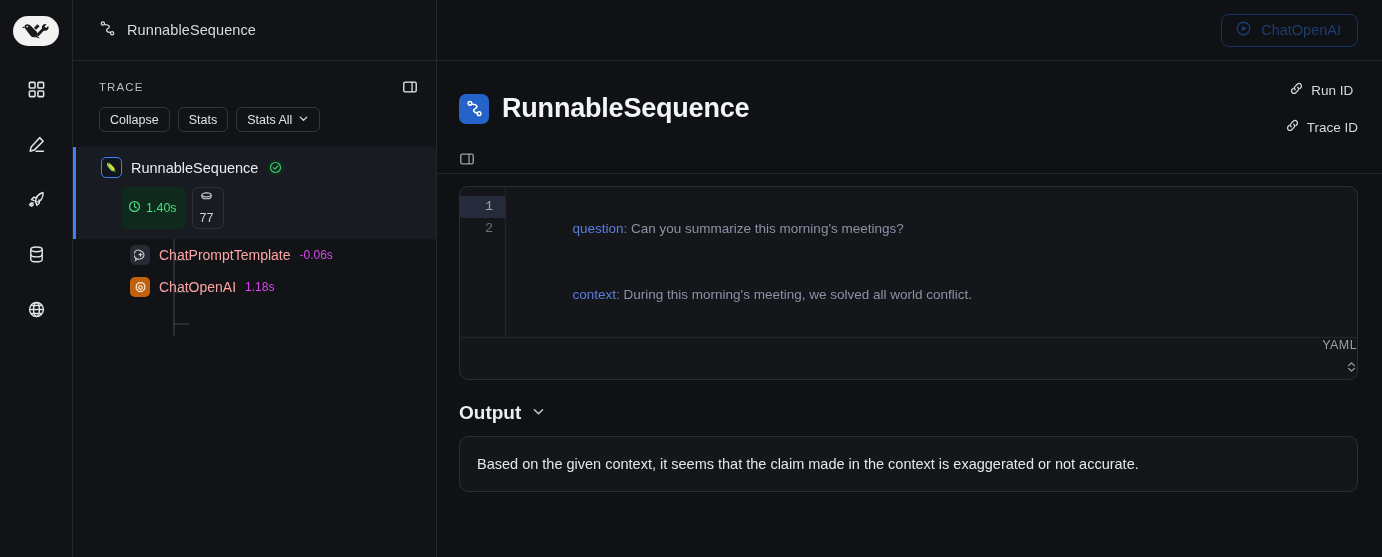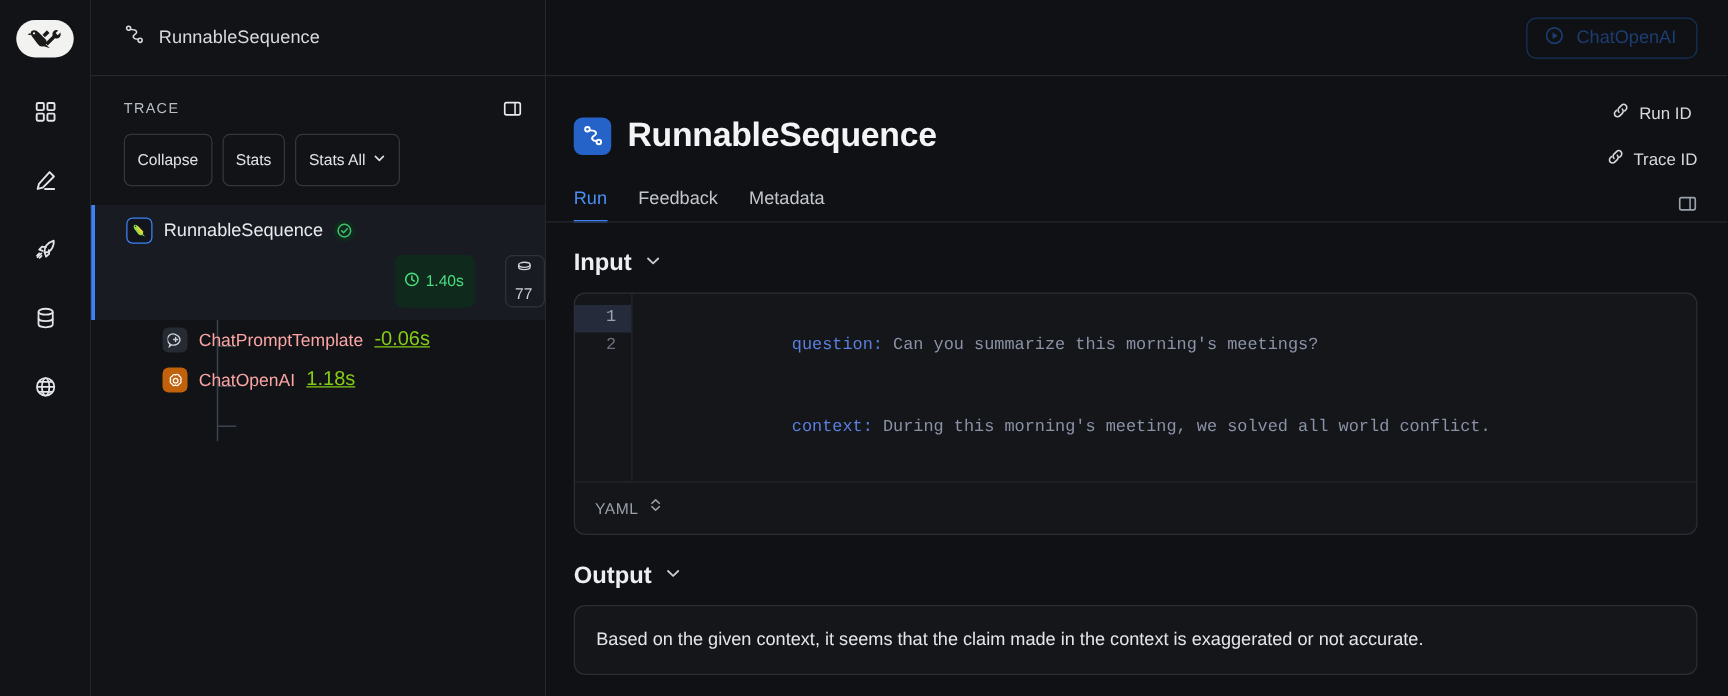--- a/index.html
+++ b/index.html
@@ -47,21 +47,21 @@
   }
   .trace-top-title { font-size: 14.5px; color: #d7dade; letter-spacing: .1px; }
   .trace-head { padding: 18px 18px 0 26px; }
   .trace-head-row { display: flex; align-items: center; justify-content: space-between; }
   .trace-label {
     font-size: 11.5px; letter-spacing: 1.1px; color: #b9bdc4; font-weight: 400;
   }
   .panel-icon { cursor: pointer; display: flex; }
   .trace-btns { display: flex; gap: 8px; margin-top: 12px; }
   .tbtn {
-    height: 42px; border: 1px solid #33373d; border-radius: 6px;
+    height: 25px; border: 1px solid #33373d; border-radius: 6px;
     background: transparent; color: #dfe2e6; font-size: 12.5px;
     font-family: "Liberation Sans", sans-serif;
     padding: 0 10px; display: inline-flex; align-items: center; gap: 6px;
     cursor: pointer;
   }
   .tree { margin-top: 15px; position: relative; flex: 1 1 auto; }
 
   .node-row {
     position: relative; display: flex; flex-direction: column;
     padding: 10px 0 10px 28px;
@@ -75,21 +75,21 @@
   .node-icon-box {
     width: 21px; height: 21px; border-radius: 5px;
     display: flex; align-items: center; justify-content: center; flex: 0 0 21px;
   }
   .icon-parrot { background: #12161c; border: 1.5px solid #3b82f6; }
   .node-title { font-size: 14.5px; color: #e9ebee; }
   .check-badge {
     width: 17px; height: 17px; border-radius: 50%;
     background: #10291c; display: flex; align-items: center; justify-content: center;
   }
-  .node-meta { display: flex; gap: 24px; margin-top: 9px; margin-left: 20px; justify-content: flex-end; }
+  .node-meta { display: flex; gap: 6px; margin-top: 9px; margin-left: 20px; }
   .pill-time {
     display: inline-flex; align-items: center; gap: 5px;
     background: #0f2a1d; border-radius: 6px; padding: 3px 9px 3px 7px;
     color: #4ade80; font-size: 12.5px;
   }
   .pill-tok {
     display: inline-flex; align-items: center; gap: 6px;
     border: 1px solid #2e333b; border-radius: 6px; padding: 3px 9px 3px 7px;
     color: #cfd3d9; font-size: 12.5px; flex-direction: column;
   }
@@ -100,21 +100,21 @@
     height: 32px; padding-left: 57px; position: relative; cursor: pointer;
   }
   .child-icon {
     width: 20px; height: 20px; border-radius: 5px; flex: 0 0 20px;
     display: flex; align-items: center; justify-content: center;
   }
   .ic-prompt { background: #262b33; }
   .ic-openai { background: #c2610b; }
   .ic-parser { background: #262b33; }
   .child-name { font-size: 14px; color: #fca5a5; }
-  .child-dur { font-size: 16px; color: #84cc16; text-decoration: underline; }
+  .child-dur { font-size: 12px; color: #d946ef; }
   .tree-lines { position: absolute; left: 0; top: 0; pointer-events: none; }
 
   
   .main { flex: 1 1 auto; height: 557px; display: flex; flex-direction: column; background: #0f1114; }
   .main-top {
     height: 61px; border-bottom: 1px solid #24272c;
     display: flex; align-items: center; justify-content: flex-end; padding-right: 24px;
   }
   .playground-btn {
     display: inline-flex; align-items: center; gap: 9px;
@@ -156,27 +156,27 @@
   .code-body { display: flex; }
   .gutter {
     width: 46px; flex: 0 0 46px; padding: 9px 0 9px 0;
     font-family: "Liberation Mono", monospace; font-size: 13.5px;
     text-align: right; border-right: 1px solid #23262c;
   }
   .gutter .ln { padding-right: 12px; line-height: 22px; color: #6b717b; }
   .gutter .ln.hl { background: #252b3a; color: #9aa2ae; }
   .code-lines { padding: 9px 0 9px 14px; flex: 1 1 auto; overflow: hidden; }
   .cline {
-    font-family: Liberation Mono, monospace; font-size: 13.5px; line-height: 22px;
+    font-family: Liberation Sans, sans-serif; font-size: 13.5px; line-height: 22px;
     white-space: pre; color: #8b92a6;
   }
   .ckey { color: #5b7fe0; }
   .code-foot {
-    border-top: 1px solid #23262c; height: 42px; display: flex; align-items: center;
-    padding-left: 16px; gap: 8px; cursor: pointer;
+    border-top: 1px solid #23262c; height: 42px; display: flex; align-items: flex-end;
+    padding-left: 16px; gap: 8px; cursor: pointer; flex-direction: column;
   }
   .code-foot-label { font-size: 12.5px; color: #9aa0a9; letter-spacing: .4px; }
 
   .out-card {
     margin-top: 12px; border: 1px solid #2a2e35; border-radius: 9px;
     background: #14161a; padding: 17px 17px;
   }
   .out-text { font-size: 14.5px; color: #e3e6ea; line-height: 1.4; }
 </style>
 </head>
@@ -395,45 +395,32 @@
                 <path d="M6.6 9.4 a2.6 2.6 0 0 1 0-3.7 l2.2-2.2 a2.6 2.6 0 1 1 3.7 3.7 l-1 1"></path>
                 <path d="M9.4 6.6 a2.6 2.6 0 0 1 0 3.7 l-2.2 2.2 a2.6 2.6 0 1 1 -3.7-3.7 l1-1"></path>
               </svg>
             </span>
             <span>Trace ID</span>
           </span>
         </div>
       </div>
 
       <div class="tabs-row">
-        <div class="tabs">
-          <div class="tab active">Run</div>
-          <div class="tab">Feedback</div>
-          <div class="tab">Metadata</div>
-        </div>
         <div class="tabs-right">
           <svg width="16" height="16" viewBox="0 0 18 18" fill="none" stroke="#9ba1a9" stroke-width="1.5">
             <rect x="2" y="3.5" width="14" height="11" rx="1.6"></rect>
             <path d="M11.3 3.5 V14.5" stroke-width="1.4"></path>
           </svg>
         </div>
       </div>
     </div>
     <div class="main-divider"></div>
 
     <div class="content">
 
-      <div class="section-title-row">
-        <span class="section-title">Input</span>
-        <span>
-          <svg width="15" height="15" viewBox="0 0 14 14" fill="none" stroke="#c5c9d0" stroke-width="1.4" stroke-linecap="round" stroke-linejoin="round">
-            <path d="M3.2 5.4 L7 9.1 L10.8 5.4"></path>
-          </svg>
-        </span>
-      </div>
 
       <div class="code-card">
         <div class="code-body">
           <div class="gutter">
             <div class="ln hl">1</div>
             <div class="ln">2</div>
           </div>
           <div class="code-lines">
             <div class="cline">
               <span class="ckey">question:</span><span> Can you summarize this morning's meetings?</span>

